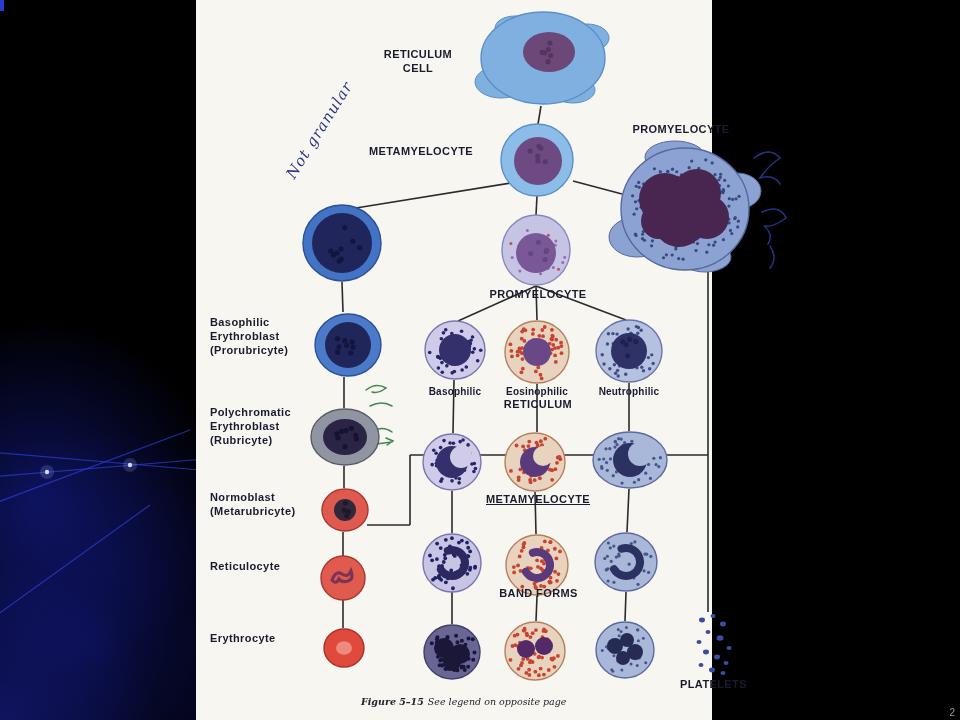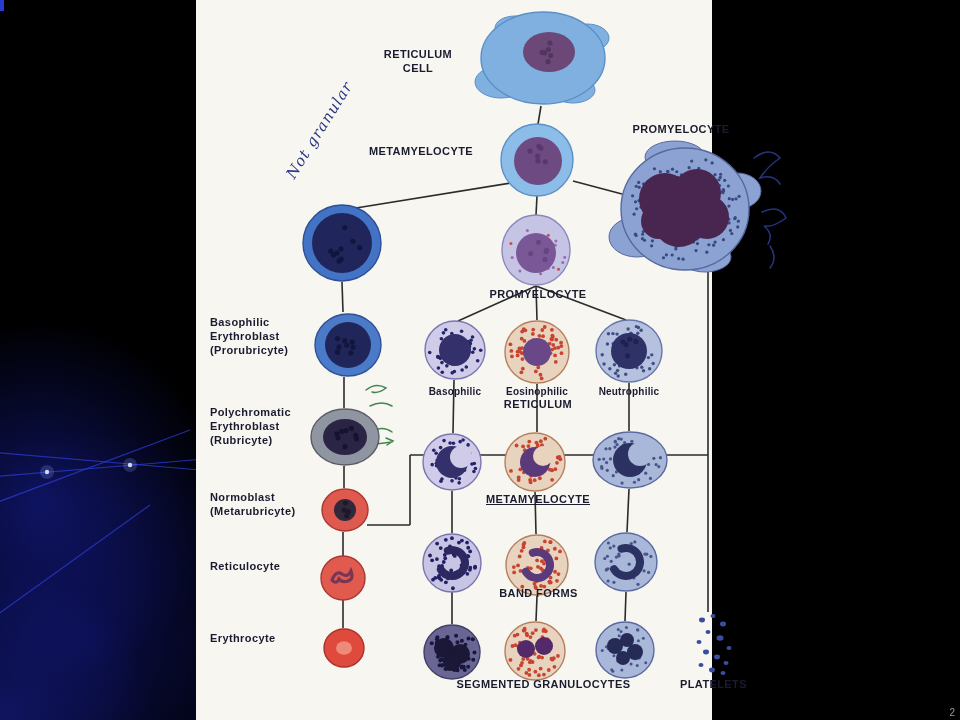--- a/index.html
+++ b/index.html
@@ -1020,21 +1020,23 @@
 (Metarubricyte)</div>
     <div class="lbl" id="lbl-reticulocyte">Reticulocyte</div>
     <div class="lbl" id="lbl-erythrocyte">Erythrocyte</div>
     <div class="lbl center" id="lbl-promyelocyte">PROMYELOCYTE</div>
     <div class="lbl center small" id="lbl-basophilic">Basophilic</div>
     <div class="lbl center small" id="lbl-eosinophilic">Eosinophilic</div>
     <div class="lbl center small" id="lbl-neutrophilic">Neutrophilic</div>
     <div class="lbl center" id="lbl-myelocyte">RETICULUM</div>
     <div class="lbl center" id="lbl-metamyelocyte">METAMYELOCYTE</div>
     <div class="lbl center" id="lbl-band-forms">BAND FORMS</div>
-    <div class="lbl center" id="lbl-seg-gran">SEGMENTED GRANULOCYTES</div>
     <div class="lbl center" id="lbl-platelets">PLATELETS</div>
 
+    <div class="caption">
+      <span class="fig">Figure 5–15</span><span>See legend on opposite page</span>
+    </div>
 
     <div id="hw-notgranular">Not granular</div>
   </div>
 
   <div class="slide-num">2</div>
 </div>
 
 </body></html>

